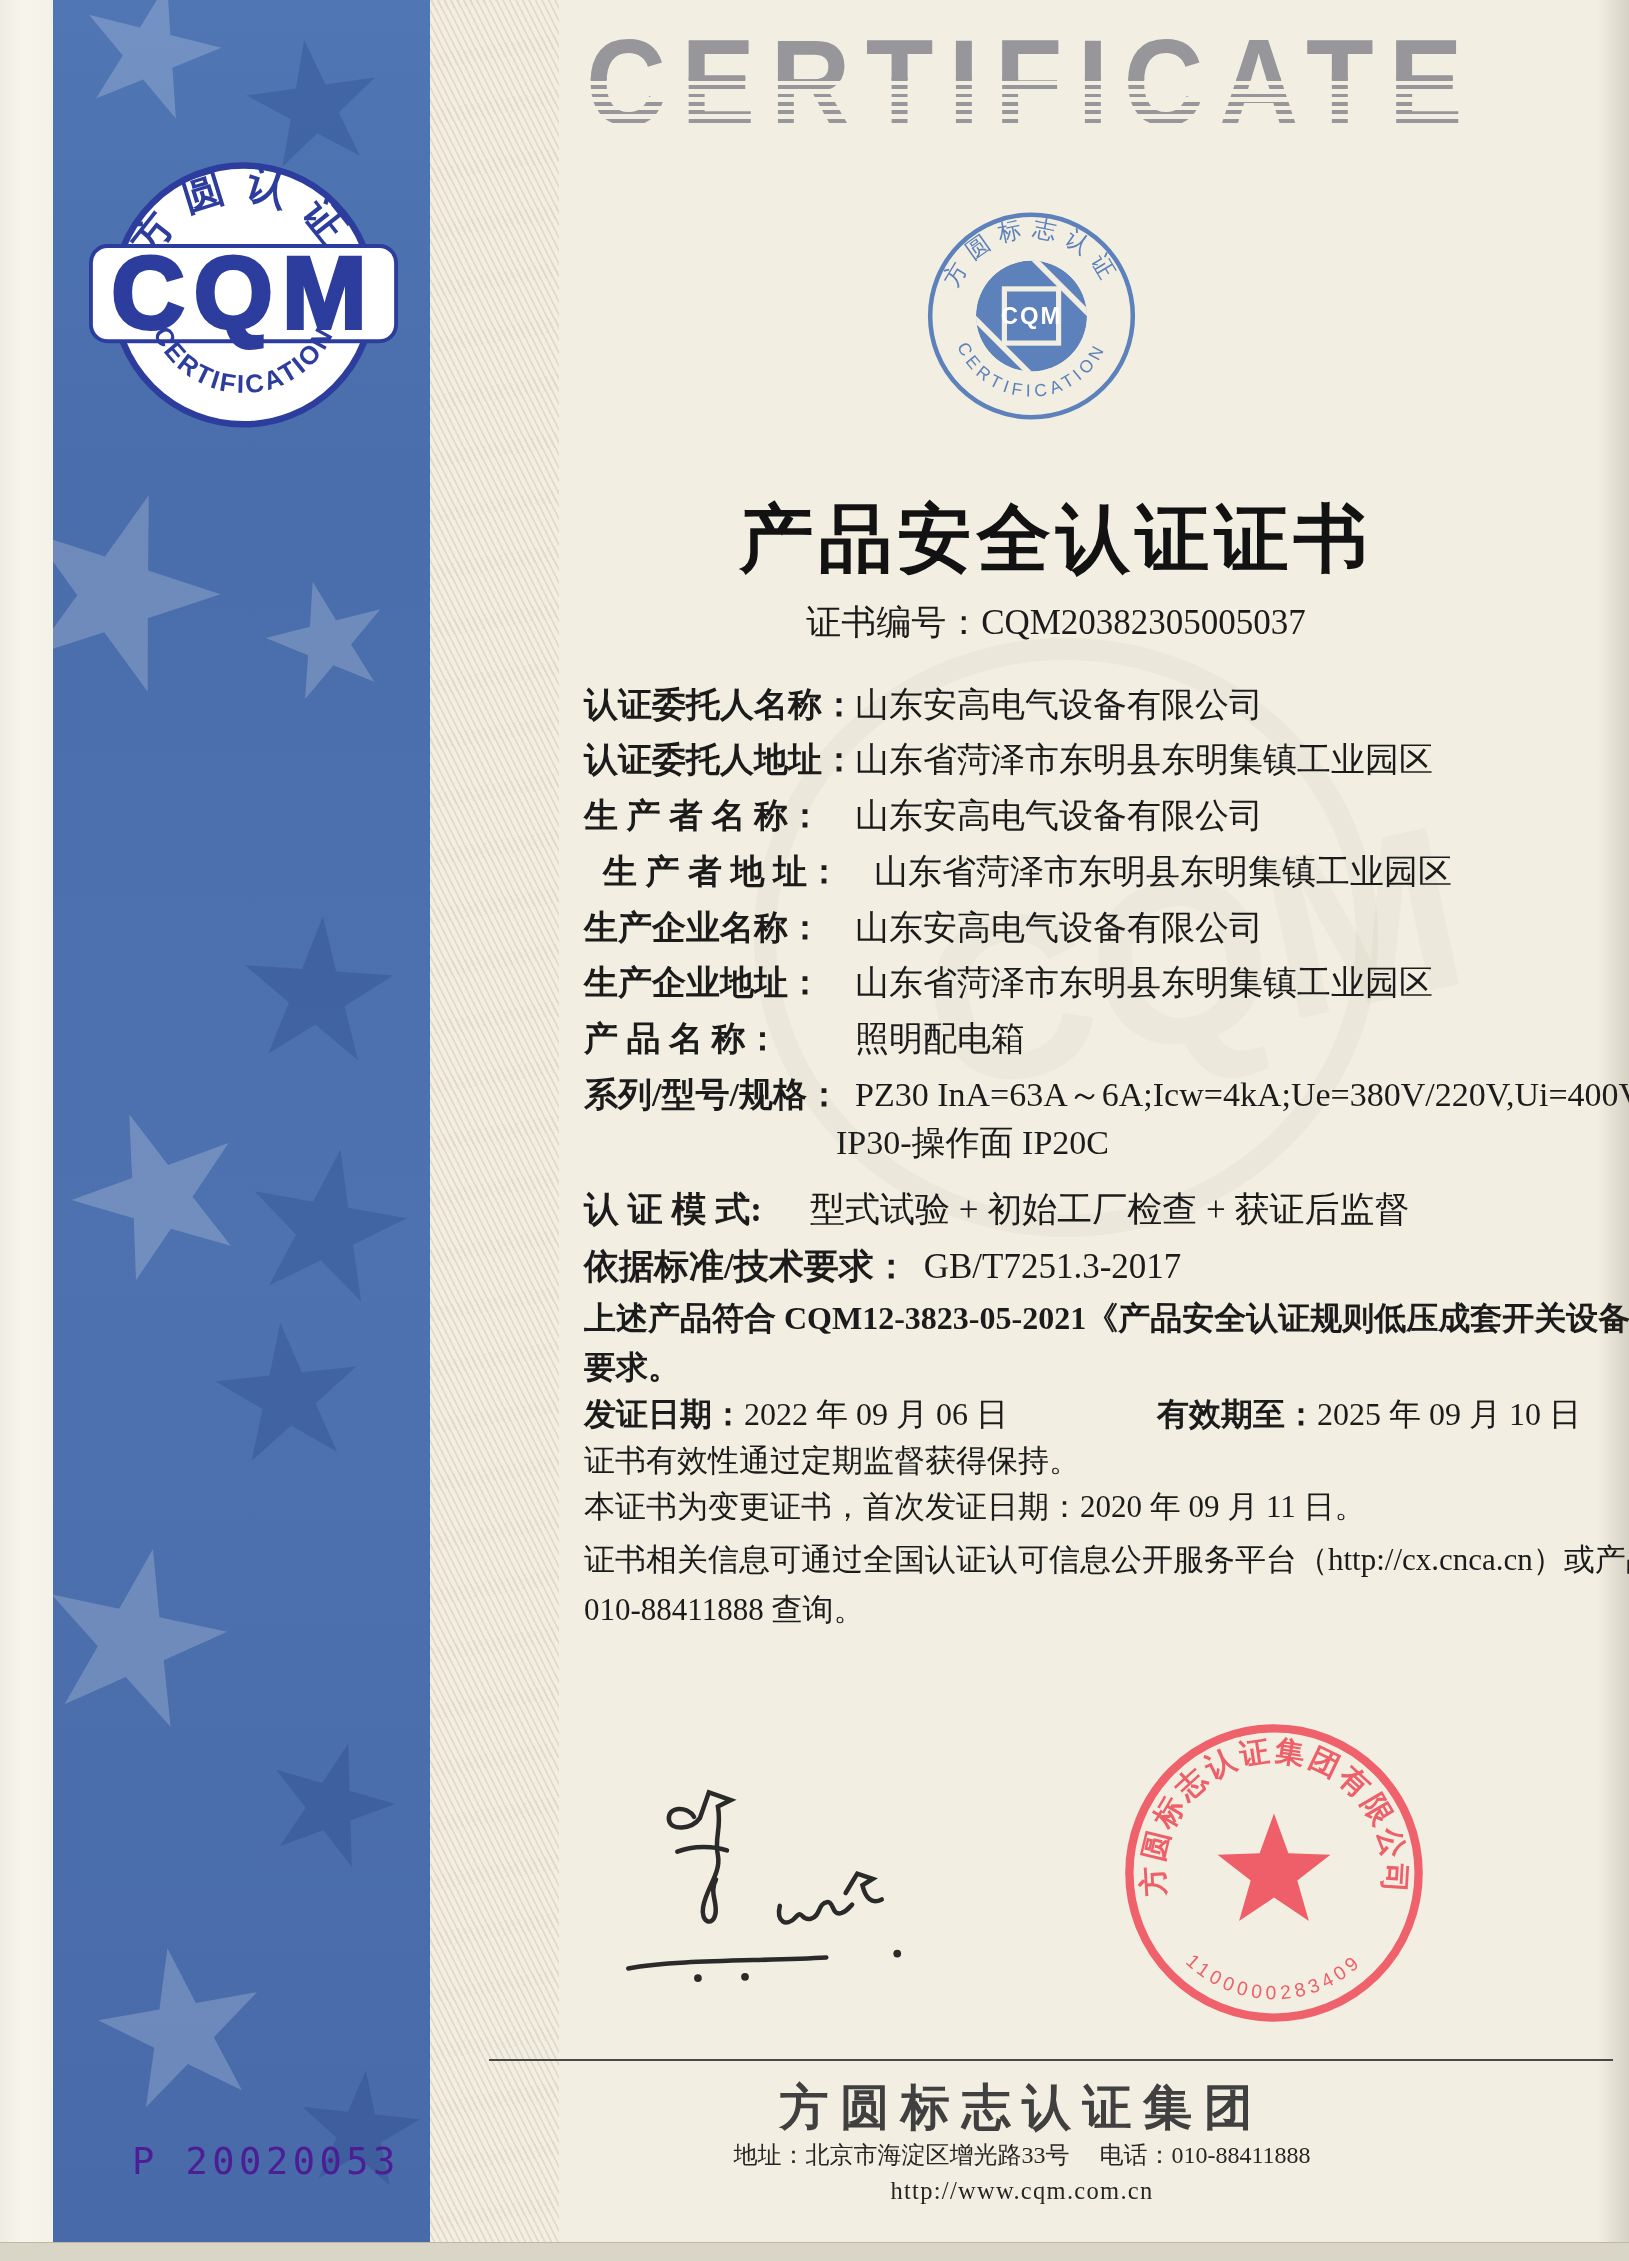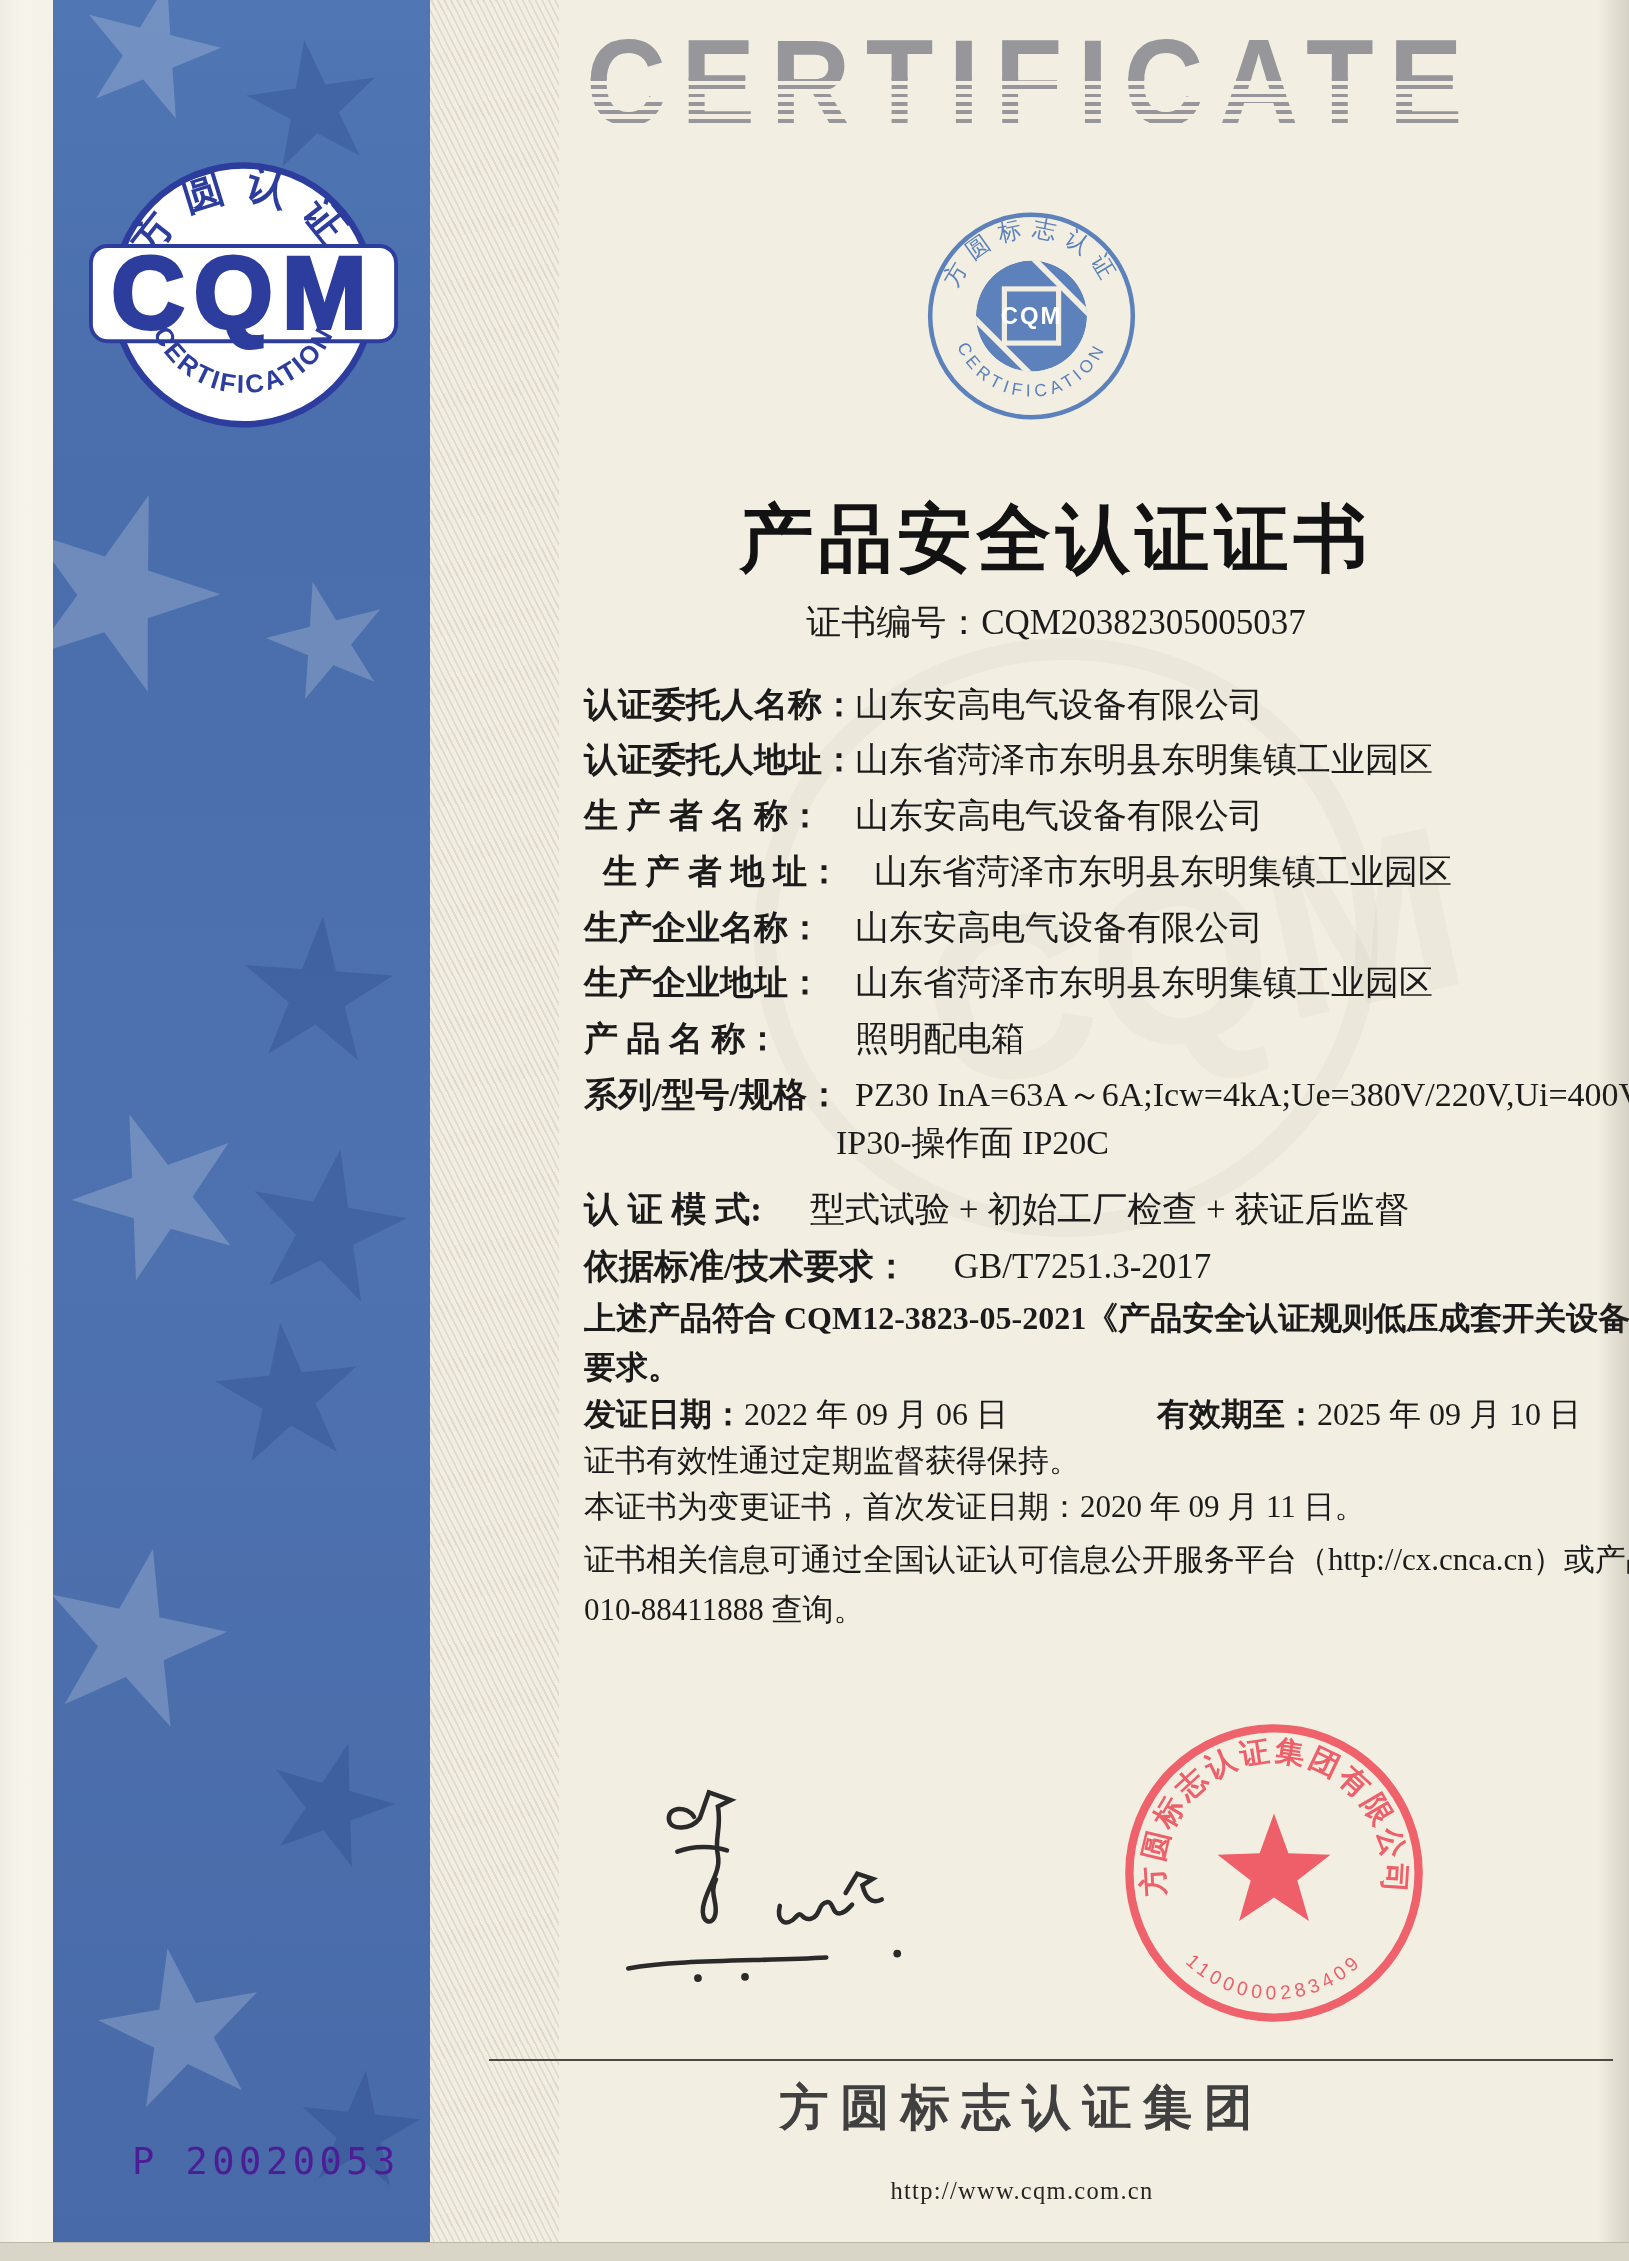--- a/index.html
+++ b/index.html
@@ -143,21 +143,21 @@
   <div class="line fs52" style="left:584px;top:760px"><span class="row-label">认证委托人地址：</span><span class="row-value">山东省菏泽市东明县东明集镇工业园区</span></div>
   <div class="line fs52" style="left:584px;top:816px"><span class="row-label">生 产 者 名 称：</span><span class="row-value">山东安高电气设备有限公司</span></div>
   <div class="line fs52" style="left:603px;top:872px"><span class="row-label">生 产 者 地 址：</span><span class="row-value">山东省菏泽市东明县东明集镇工业园区</span></div>
   <div class="line fs52" style="left:584px;top:928px"><span class="row-label">生产企业名称：</span><span class="row-value">山东安高电气设备有限公司</span></div>
   <div class="line fs52" style="left:584px;top:1039px"><span class="row-label">产  品  名  称：</span><span class="row-value">照明配电箱</span></div>
   <div class="line fs52" style="left:584px;top:983px"><span class="row-label">生产企业地址：</span><span class="row-value">山东省菏泽市东明县东明集镇工业园区</span></div>
   <div class="line fs52" style="left:584px;top:1095px"><span class="row-label">系列/型号/规格：</span><span class="row-value">PZ30 InA=63A～6A;Icw=4kA;Ue=380V/220V,Ui=400V;50Hz;</span></div>
   <div class="line fs52" style="left:836px;top:1143px">IP30-操作面 IP20C</div>
 
   <div class="line" style="left:584px;top:1209px;font-size:35px"><span class="bold" style="display:inline-block;width:226px">认 证 模 式:</span><span>型式试验 + 初始工厂检查 + 获证后监督</span></div>
-  <div class="line" style="left:584px;top:1266px;font-size:35px"><span class="bold">依据标准/技术要求：</span><span style="margin-left:45px">GB/T7251.3-2017</span></div>
+  <div class="line" style="left:584px;top:1266px;font-size:35px"><span class="bold">依据标准/技术要求：</span><span style="margin-left:15px">GB/T7251.3-2017</span></div>
 
   <div class="line bold" style="left:584px;top:1319px;font-size:32px">上述产品符合 CQM12-3823-05-2021《产品安全认证规则低压成套开关设备和控制设备》的</div>
   <div class="line bold" style="left:584px;top:1368px;font-size:32px">要求。</div>
 
   <div class="line" style="left:584px;top:1415px;font-size:32px"><span class="bold">发证日期：</span><span>2022 年 09 月 06 日</span></div>
   <div class="line" style="left:1157px;top:1415px;font-size:32px"><span class="bold">有效期至：</span><span>2025 年 09 月 10 日</span></div>
 
   <div class="line" style="left:584px;top:1461px;font-size:31px">证书有效性通过定期监督获得保持。</div>
   <div class="line" style="left:584px;top:1507px;font-size:31px">本证书为变更证书，首次发证日期：2020 年 09 月 11 日。</div>
   <div class="line" style="left:584px;top:1560px;font-size:31px">证书相关信息可通过全国认证认可信息公开服务平台（http://cx.cnca.cn）或产品客服电话</div>
@@ -186,20 +186,21 @@
     </text>
     <polygon fill="#ee5560" points="237,145 259.3,206.3 324.5,208.6 273.1,248.7 291.1,311.4 237,275 182.9,311.4 200.9,248.7 149.5,208.6 214.7,206.3"></polygon>
     <path id="seal-num" d="M76.5,349 A196,196 0 0 0 397.5,349" fill="none"></path>
     <text font-size="30" fill="#ee5560" letter-spacing="7">
       <textPath href="#seal-num" startOffset="50%" text-anchor="middle">1100000283409</textPath>
     </text>
   </svg>
 
   <div class="footer-rule"></div>
   <div class="line footer-org" style="top:2108px">方圆标志认证集团</div>
+  <div class="line footer-addr" style="top:2155px">地址：北京市海淀区增光路33号　 电话：010-88411888</div>
   <div class="line footer-url" style="top:2191px">http://www.cqm.com.cn</div>
 
   <div class="line pnum">P 20020053</div>
 
   <div class="right-shade"></div>
   <div class="bottom-strip"></div>
 </div>
 
 
 </body></html>

